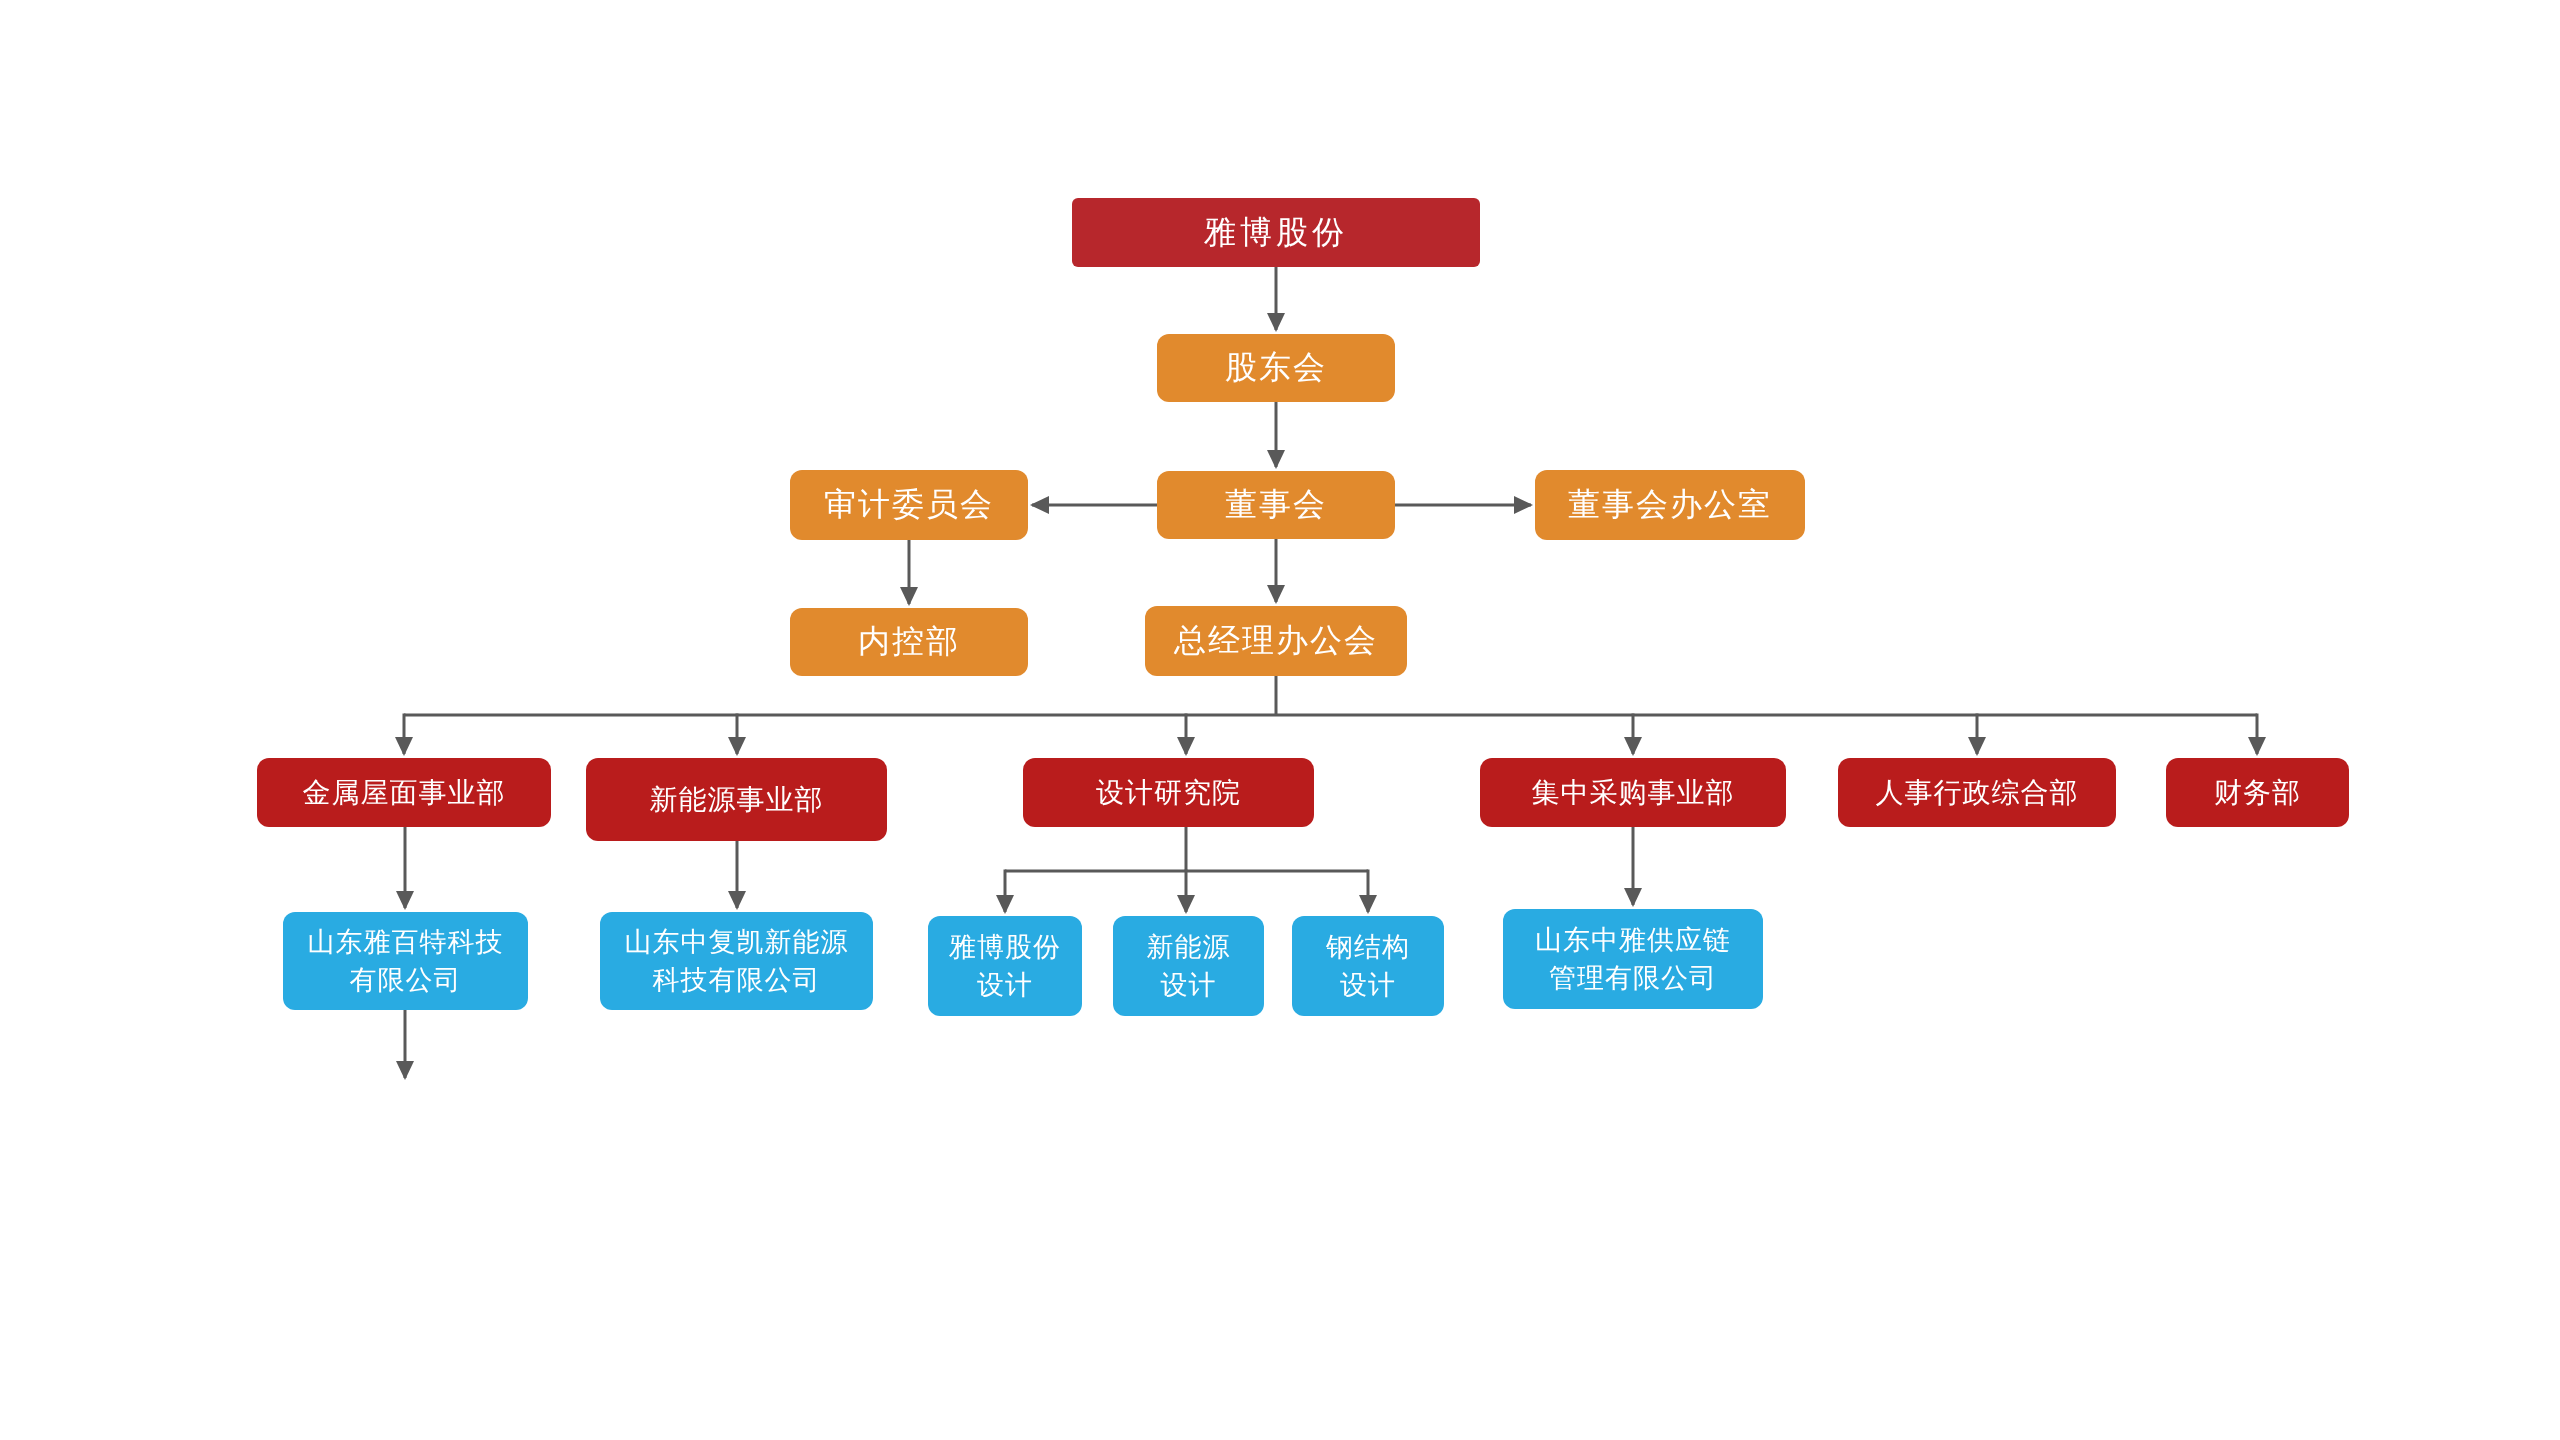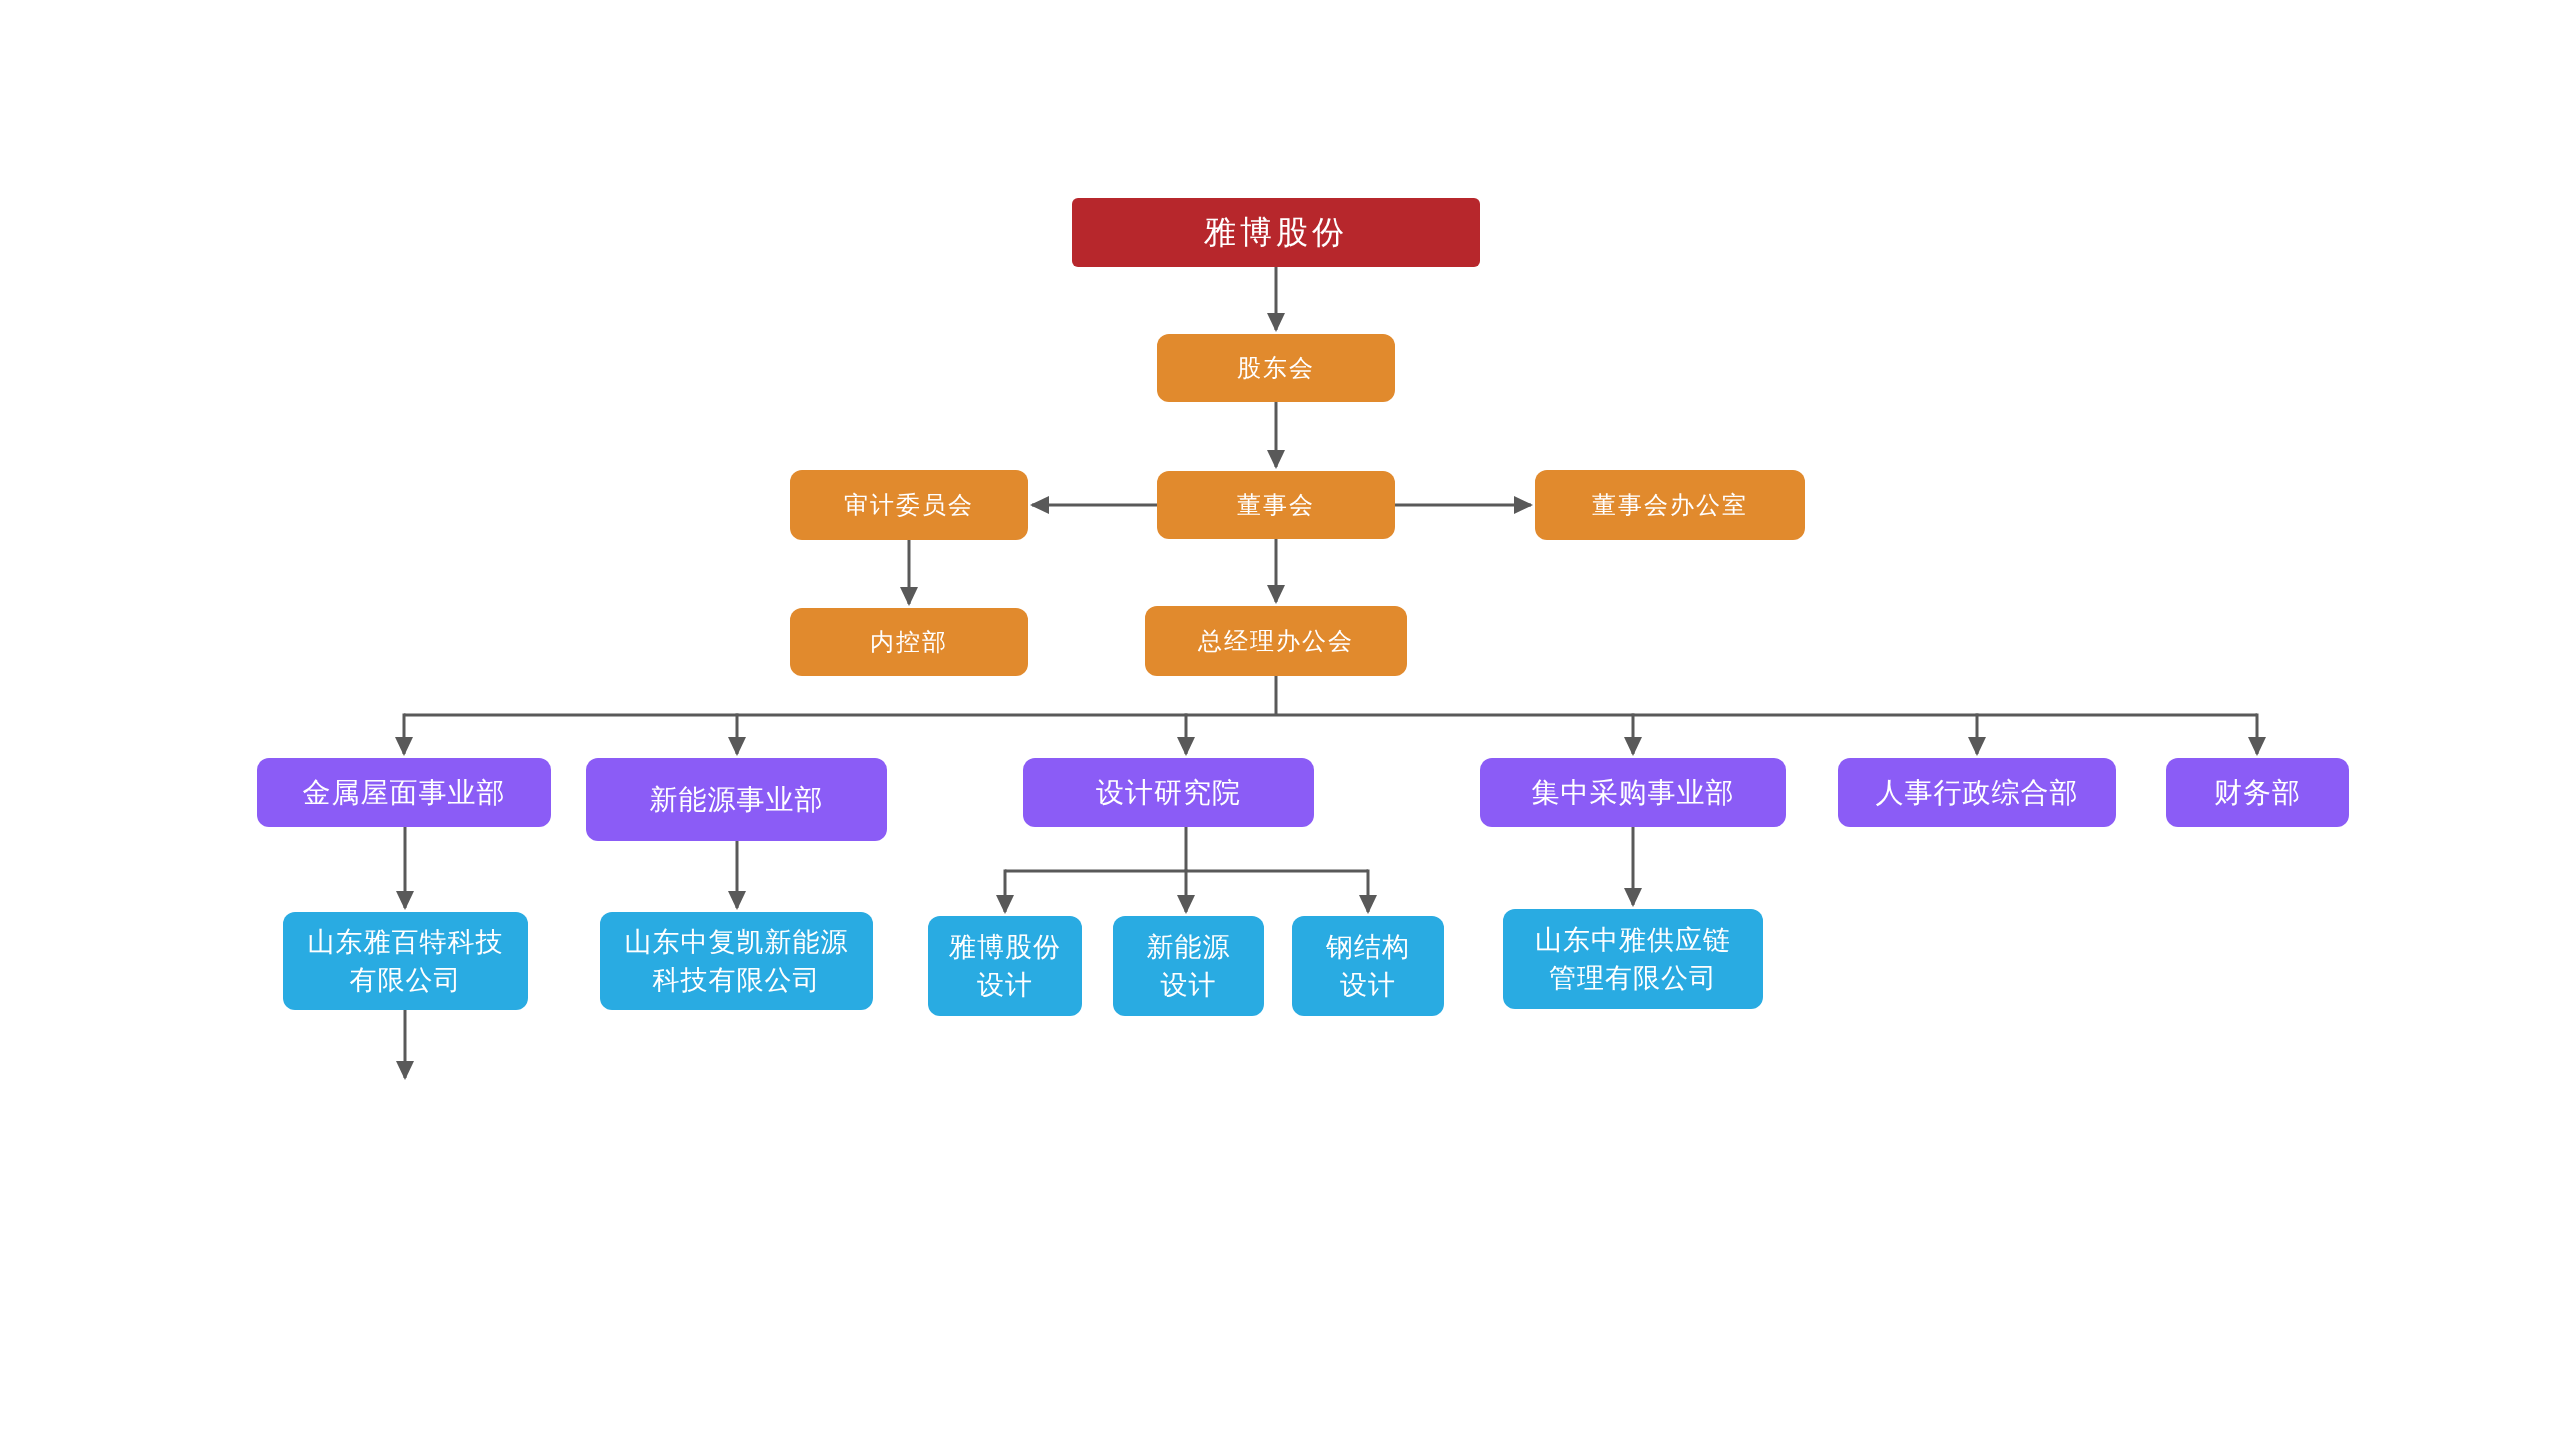--- a/index.html
+++ b/index.html
@@ -14,22 +14,22 @@
   .connectors{position:absolute;left:0;top:0;width:2560px;height:1440px;}
   .node{
     position:absolute;
     display:flex;align-items:center;justify-content:center;
     text-align:center;color:#ffffff;
     border-radius:12px;
     white-space:pre-line;
     box-sizing:border-box;
   }
   .root{background:#b7272c;font-size:32px;letter-spacing:4px;border-radius:6px;}
-  .mgmt{background:#e18a2d;font-size:24px;letter-spacing:2px;}
-  .division{background:#8b5cf6;font-size:28px;letter-spacing:1px;}
+  .mgmt{background:#e18a2d;font-size:32px;letter-spacing:2px;}
+  .division{background:#b91c1c;font-size:28px;letter-spacing:1px;}
   .subsidiary{background:#29abe2;font-size:27px;line-height:38px;letter-spacing:1px;}
 </style>
 </head>
 <body>
 
 <div class="canvas">
 
   <svg class="connectors" viewBox="0 0 2560 1440" xmlns="http://www.w3.org/2000/svg">
     <defs>
       <marker id="arr" markerUnits="userSpaceOnUse" markerWidth="24" markerHeight="24" refX="19" refY="12" orient="auto">

